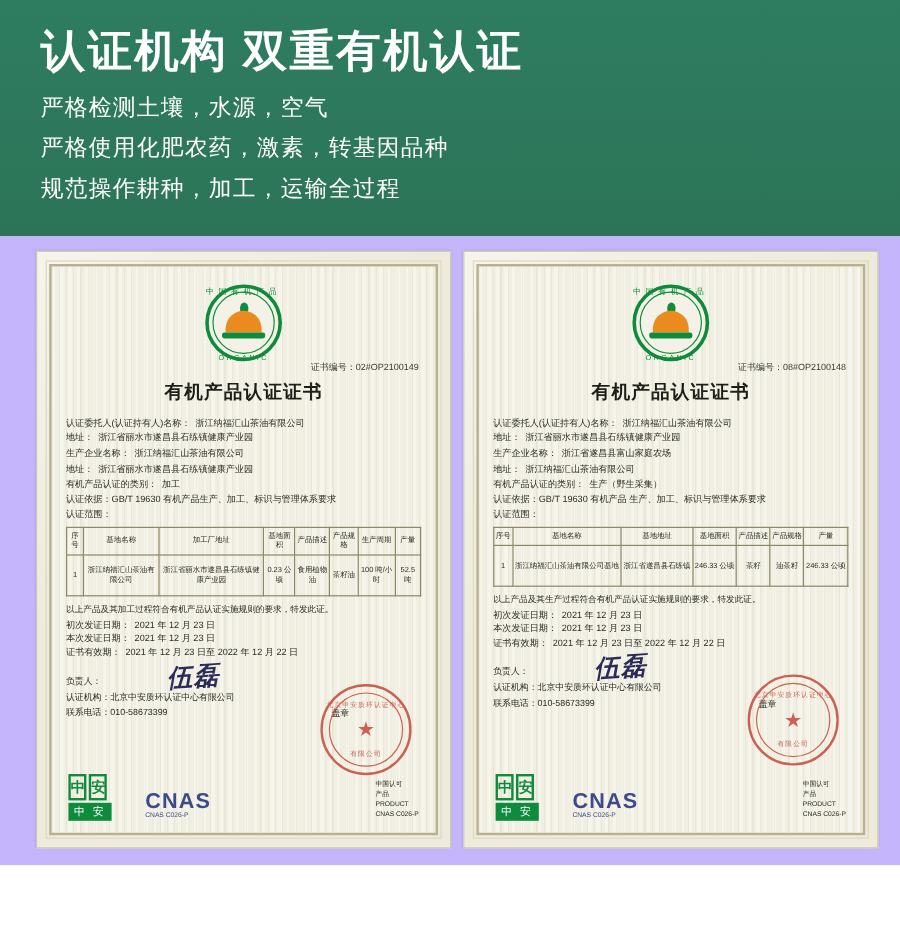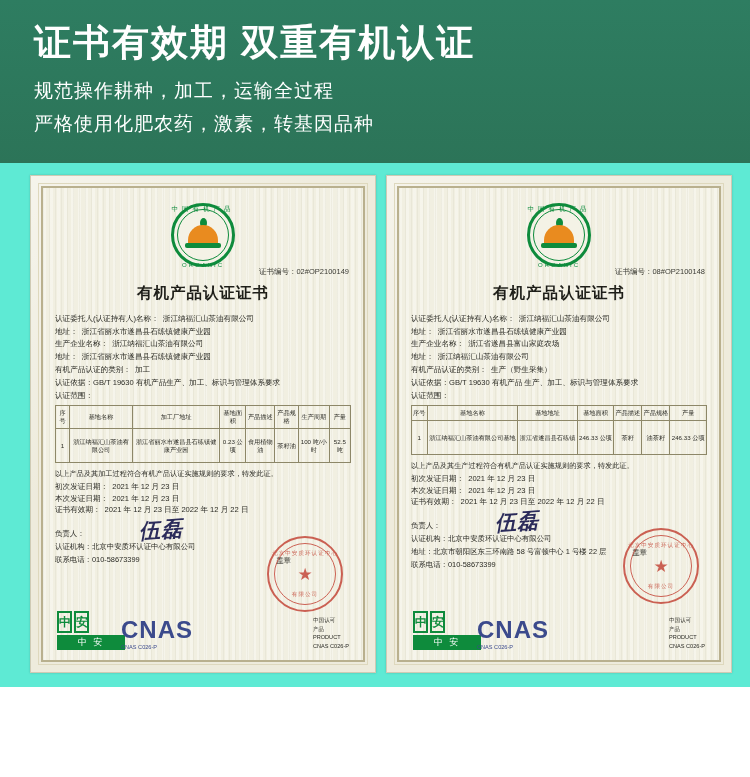--- a/index.html
+++ b/index.html
@@ -35,21 +35,21 @@
     white-space: nowrap;
   }
   .banner-line:last-child { margin-bottom: 0; }
 
   
   .certs {
     display: flex;
     gap: 10px;
     padding: 12px 18px 14px 30px;
     justify-content: center;
-    background: #5eead4;
+    background: #c4b5fd;
   }
   .cert {
     width: 348px;
     height: 498px;
     background: #efeee0;
     background:
       linear-gradient(135deg, rgba(255,255,255,.45) 0%, rgba(255,255,255,0) 40%),
       #eeebdc;
     border: 1px solid #cfcab4;
     position: relative;
@@ -299,48 +299,49 @@
     line-height: 19px;
   }
   .mark-zhongan .cap {
     margin-top: 2px;
     background: #0e8b3c;
     color: #fff;
     font-size: 9px;
     text-align: center;
     letter-spacing: 2px;
     padding: 1px 0;
-    width: 68px;
+    width: 36px;
   }
   .mark-cnas { line-height: 1.1; }
   .mark-cnas .big {
-    font-size: 24px;
+    font-size: 18px;
     font-weight: bold;
     color: #3b4a8c;
     letter-spacing: 1px;
   }
   .mark-cnas .sub {
     font-size: 5.6px;
     color: #3b4a8c;
   }
   .mark-text {
     font-size: 5.6px;
     color: #2a2a24;
     line-height: 1.5;
     margin-left: auto;
     text-align: left;
   }
 </style>
 </head>
 <body>
 
 <div class="banner">
-  <h1 class="banner-title">证书有效期 双重有机认证</h1>
+  <h1 class="banner-title">认证机构 双重有机认证</h1>
+  <p class="banner-line">严格检测土壤，水源，空气</p>
+  <p class="banner-line">严格使用化肥农药，激素，转基因品种</p>
   <p class="banner-line">规范操作耕种，加工，运输全过程</p>
-  <p class="banner-line">严格使用化肥农药，激素，转基因品种</p>
 </div>
 
 <div class="certs">
 
   <div class="cert">
     <div class="cert-inner">
 
       <div class="logo-row">
         <div class="org-logo">
           <div class="ring"></div>
@@ -556,23 +557,20 @@
 
       <div class="sign-block">
         <div class="signature">伍磊</div>
         <div class="sign-left">
           <span>负责人：</span>
         </div>
         <div class="sign-left">
           <span>认证机构：</span><span>北京中安质环认证中心有限公司</span>
         </div>
         <div class="sign-left">
-          <span>地址：</span><span>北京市朝阳区东三环南路 58 号富顿中心 1 号楼 22 层</span>
-        </div>
-        <div class="sign-left">
           <span>联系电话：</span><span>010-58673399</span>
         </div>
         <div class="seal-label">盖章</div>
         <div class="seal">
           <div class="arc-top">北京中安质环认证中心</div>
           <div class="star">★</div>
           <div class="arc-bottom">有限公司</div>
         </div>
       </div>
 

